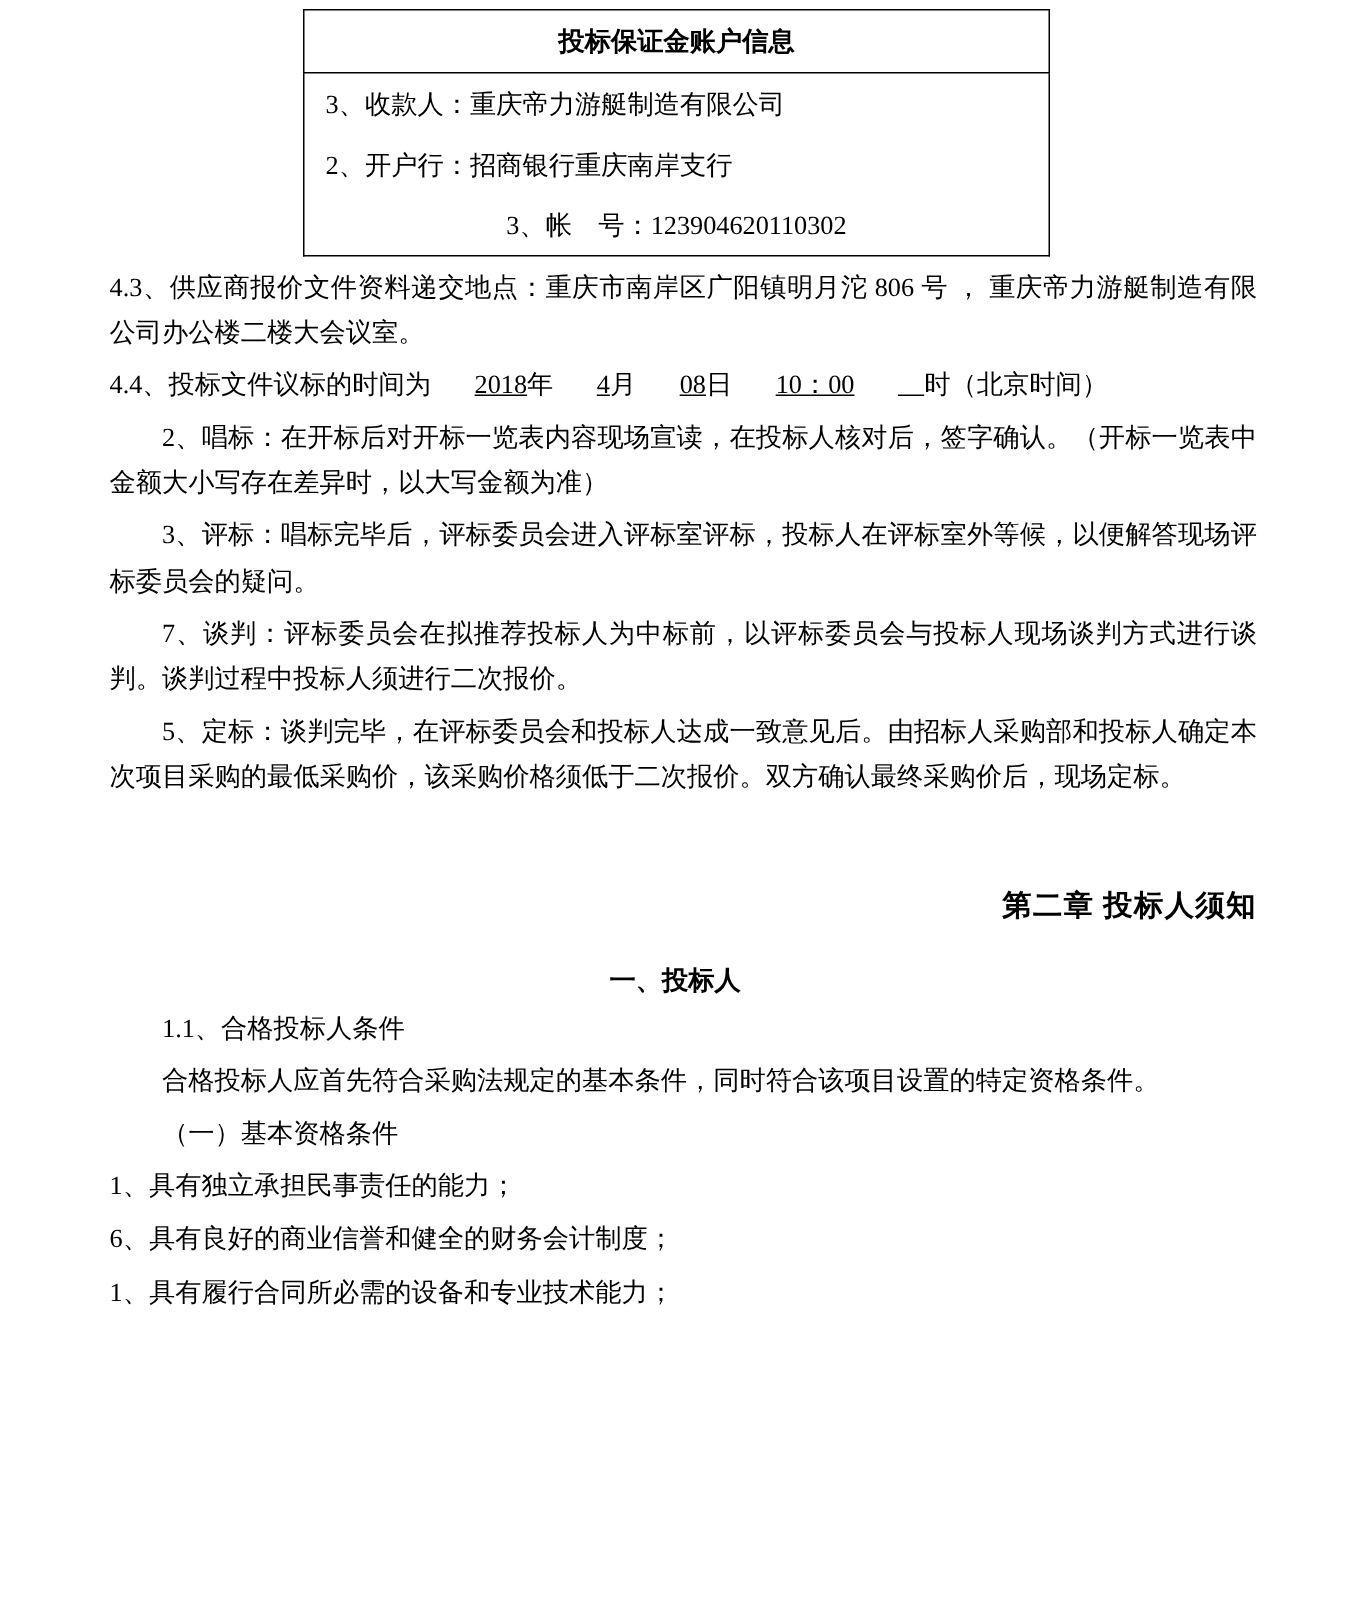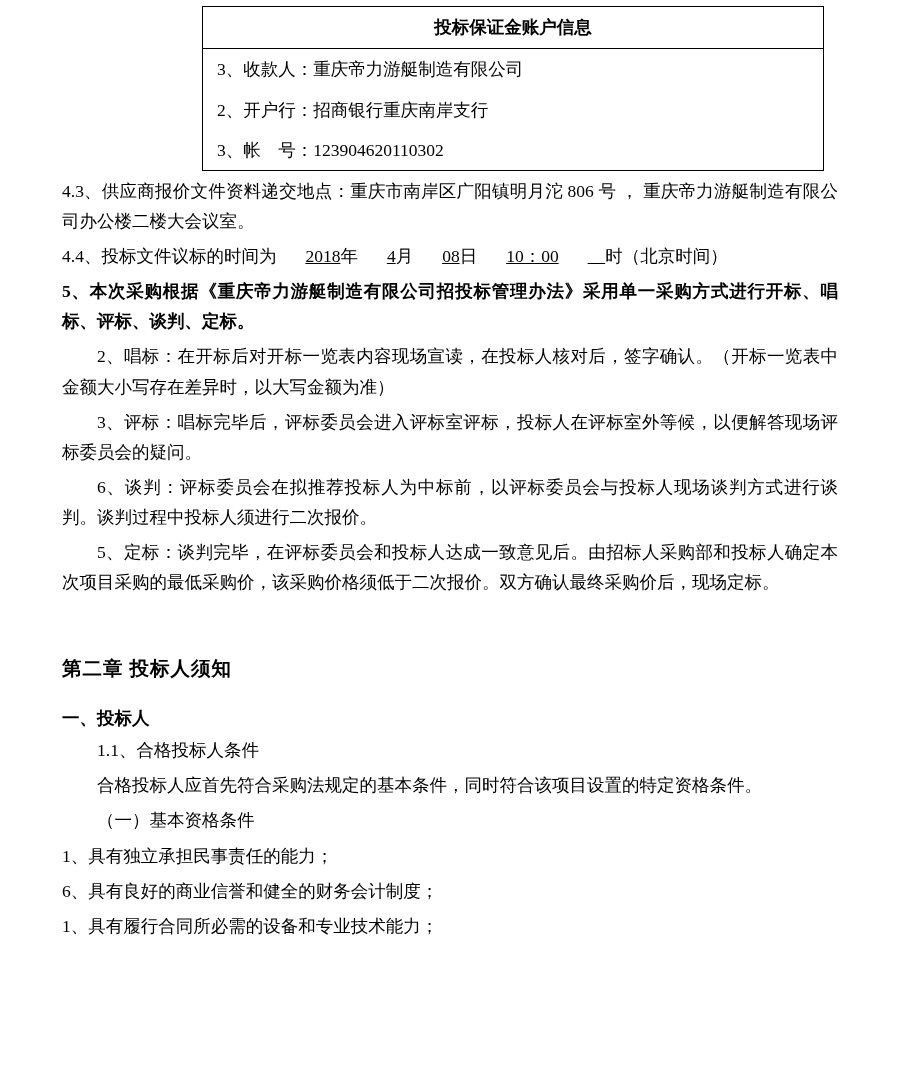--- a/index.html
+++ b/index.html
@@ -16,21 +16,21 @@
   }
   .page {
     position: relative;
     width: 900px;
     height: 1075px;
     box-sizing: border-box;
     padding: 0 62px 0 62px;
   }
   
   .deposit-table {
-    width: 622px;
+    width: 498px;
     margin: 6px 0 0 140px;
     border-collapse: collapse;
     table-layout: fixed;
   }
   .deposit-table td {
     border: 1px solid #000000;
     padding: 6px 10px;
     font-size: 17.5px;
     line-height: 1.5;
   }
@@ -39,50 +39,52 @@
     font-weight: bold;
     padding: 7px 10px 8px 10px;
   }
   .deposit-table td.row {
     border-top: none;
     border-bottom: none;
     padding: 7px 14px;
   }
   .deposit-table tr.last td.row {
     border-bottom: 1px solid #000000;
+    text-align: center;
   }
   
   .para {
     font-size: 17.5px;
     line-height: 1.72;
-    margin: 5px 0 0 0;
+    margin: 5px 0 0 11px;
     text-align: justify;
     text-justify: inter-ideograph;
   }
   .para.indent {
     text-indent: 2em;
   }
   .para.bold {
     font-weight: bold;
   }
   .underline {
     text-decoration: underline;
     padding-left: 29px;
   }
   .chapter-title {
-    text-align: left;
+    text-align: right;
     font-size: 19.5px;
     font-weight: bold;
     margin: 58px 0 0 0;
     letter-spacing: 1px;
   }
   .section-head {
     font-size: 17.5px;
     font-weight: bold;
     margin: 24px 0 0 0;
+    text-align: center;
   }
   .nowrap { white-space: nowrap; }
 </style>
 </head>
 <body>
 
 <div class="page">
 
   <table class="deposit-table">
     <colgroup>
@@ -103,28 +105,27 @@
       </tr>
     </tbody>
   </table>
 
   <p class="para">4.3、供应商报价文件资料递交地点：重庆市南岸区广阳镇明月沱 806 号 ，  重庆帝力游艇制造有限公司办公楼二楼大会议室。</p>
 
   <p class="para">
     <span>4.4、投标文件议标的时间为</span><span class="underline">2018</span><span>年</span><span class="underline">4</span><span>月</span><span class="underline">08</span><span>日</span><span class="underline nowrap">10：00</span><span class="underline">&nbsp;&nbsp;&nbsp;&nbsp;</span><span>时</span><span>（北京时间）</span>
   </p>
 
-  <p class="para bold">5、本次采购根据《重庆帝力游艇制造有限公司招投标管理办法》采用单一采购方式进行开标、唱标、评标、谈判、定标。</p>
 
 
   <p class="para indent">2、唱标：在开标后对开标一览表内容现场宣读，在投标人核对后，签字确认。（开标一览表中金额大小写存在差异时，以大写金额为准）</p>
 
   <p class="para indent">3、评标：唱标完毕后，评标委员会进入评标室评标，投标人在评标室外等候，以便解答现场评标委员会的疑问。</p>
 
-  <p class="para indent">6、谈判：评标委员会在拟推荐投标人为中标前，以评标委员会与投标人现场谈判方式进行谈判。谈判过程中投标人须进行二次报价。</p>
+  <p class="para indent">7、谈判：评标委员会在拟推荐投标人为中标前，以评标委员会与投标人现场谈判方式进行谈判。谈判过程中投标人须进行二次报价。</p>
 
   <p class="para indent">5、定标：谈判完毕，在评标委员会和投标人达成一致意见后。由招标人采购部和投标人确定本次项目采购的最低采购价，该采购价格须低于二次报价。双方确认最终采购价后，现场定标。</p>
 
   <h2 class="chapter-title">第二章  投标人须知</h2>
 
   <h3 class="section-head">一、投标人</h3>
 
   <p class="para indent">1.1、合格投标人条件</p>
 
   <p class="para indent">合格投标人应首先符合采购法规定的基本条件，同时符合该项目设置的特定资格条件。</p>

